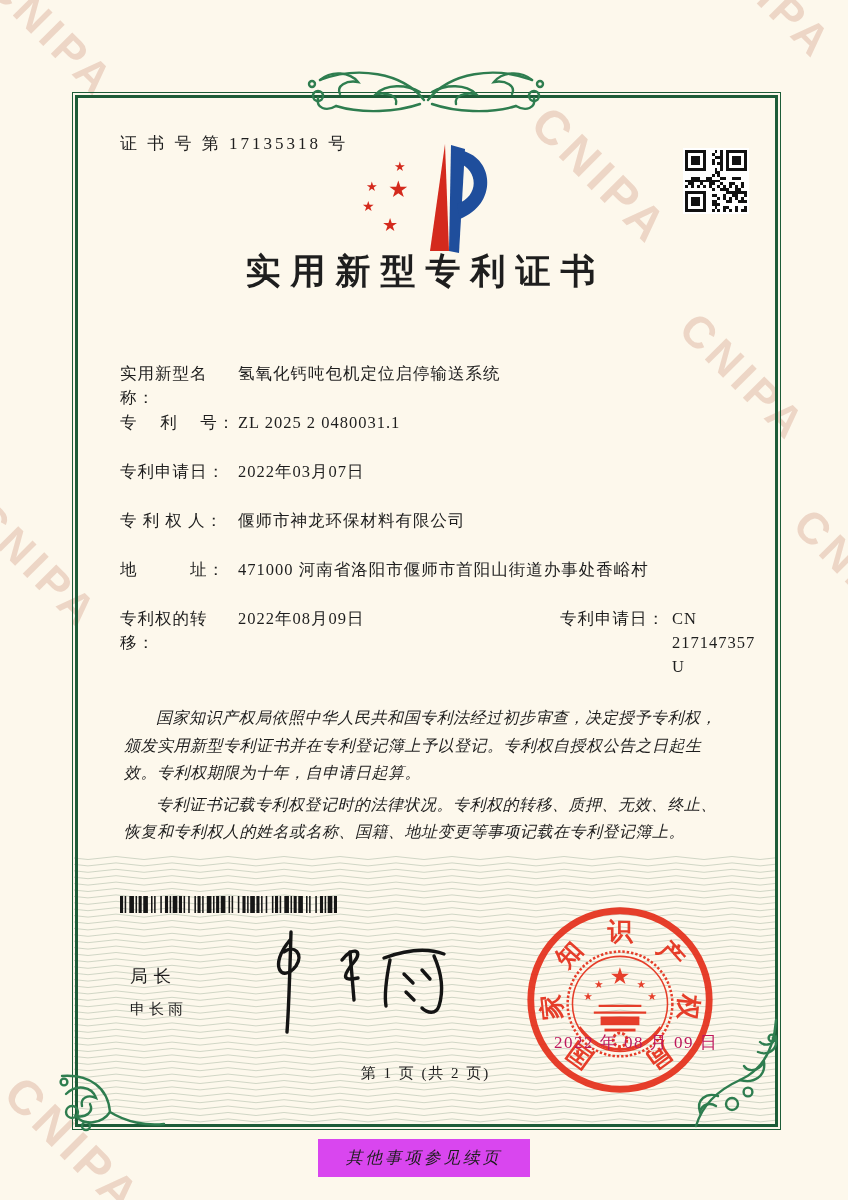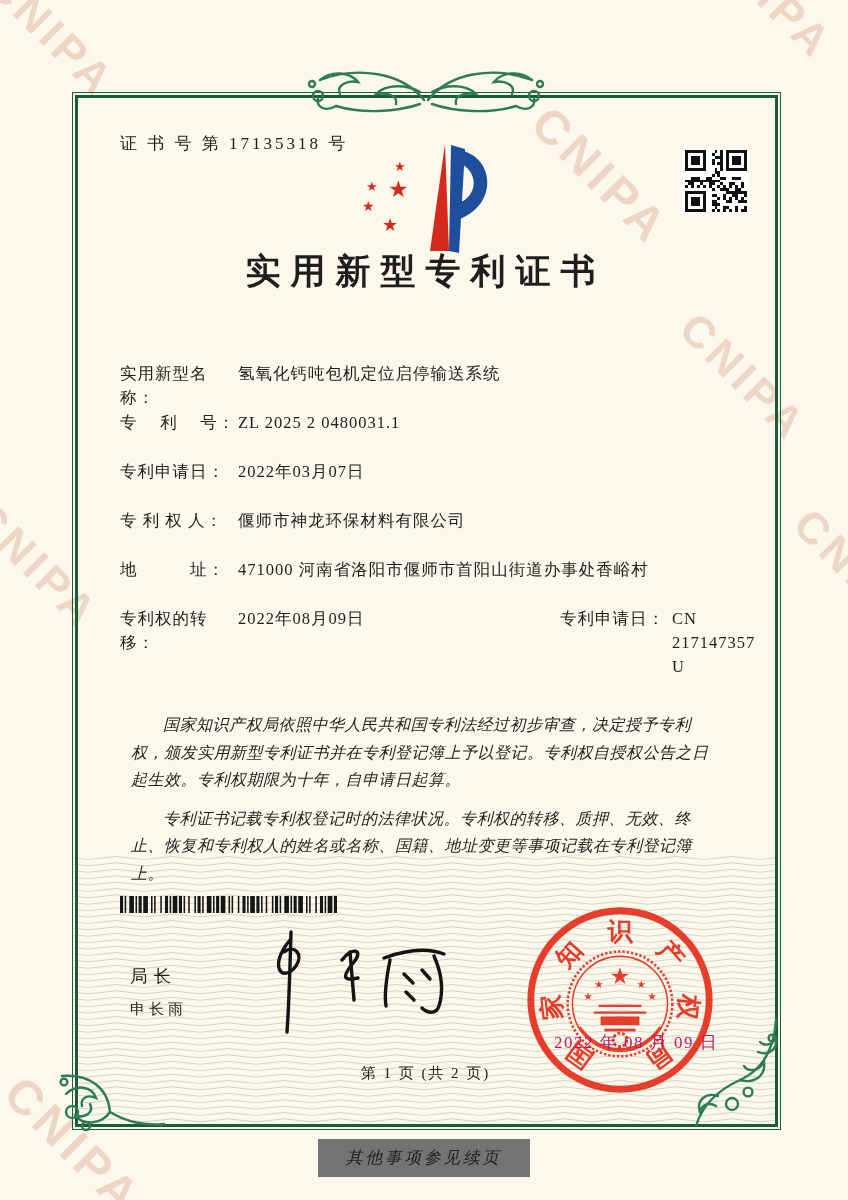--- a/index.html
+++ b/index.html
@@ -25,32 +25,32 @@
   .title{left:72px;top:248px;width:707px;text-align:center;font-size:35px;font-weight:600;letter-spacing:10px;}
   
   .fields{left:120px;top:362px;width:616px;font-size:16.5px;}
   .frow{display:flex;height:49px;align-items:flex-start;line-height:24px;}
   .flabel{width:118px;flex:none;letter-spacing:1px;}
   .fvalue{letter-spacing:1px;}
   .fvalue.w230{width:236px;flex:none;}
   .flabel2{width:112px;flex:none;margin-left:86px;letter-spacing:1px;}
   
   .paras{left:120px;top:700px;width:614px;font-size:16px;line-height:27.5px;font-style:italic;}
-  .paras p{margin:11px;text-indent:2em;letter-spacing:0.5px;}
+  .paras p{margin:4px;text-indent:2em;letter-spacing:0.5px;}
   
   .waves-wrap{left:74px;top:853px;width:703px;height:273px;overflow:hidden;}
   .barcode{left:120px;top:896px;}
   .sig-title{left:130px;top:964px;font-size:17.5px;letter-spacing:6px;}
   .sig-name{left:130px;top:1000px;font-size:15px;letter-spacing:4px;}
   .sig-script{left:238px;top:926px;}
   .seal{left:523px;top:903px;opacity:0.93;}
   .seal-date{left:526px;top:1031px;width:220px;text-align:center;font-size:17px;letter-spacing:1.5px;color:#be185d;font-weight:500;}
   .page-num{left:72px;top:1064px;width:707px;text-align:center;font-size:15px;letter-spacing:2px;}
   .cont-note-wrap{left:0;top:1139px;width:848px;text-align:center;}
-  .cont-note{display:inline-block;background:#737373;padding:8px 28px;font-size:16.5px;font-style:italic;letter-spacing:3px;}
+  .cont-note{display:inline-block;background:#d946ef;padding:8px 28px;font-size:16.5px;font-style:italic;letter-spacing:3px;}
   svg{display:block;}
 </style>
 </head>
 <body>
 
 <div class="page">
 
   <span class="wm" style="left:-28px;top:8px;">CNIPA</span>
   <span class="wm" style="left:690px;top:-30px;">CNIPA</span>
   <span class="wm" style="left:515px;top:148px;font-size:48px;">CNIPA</span>

